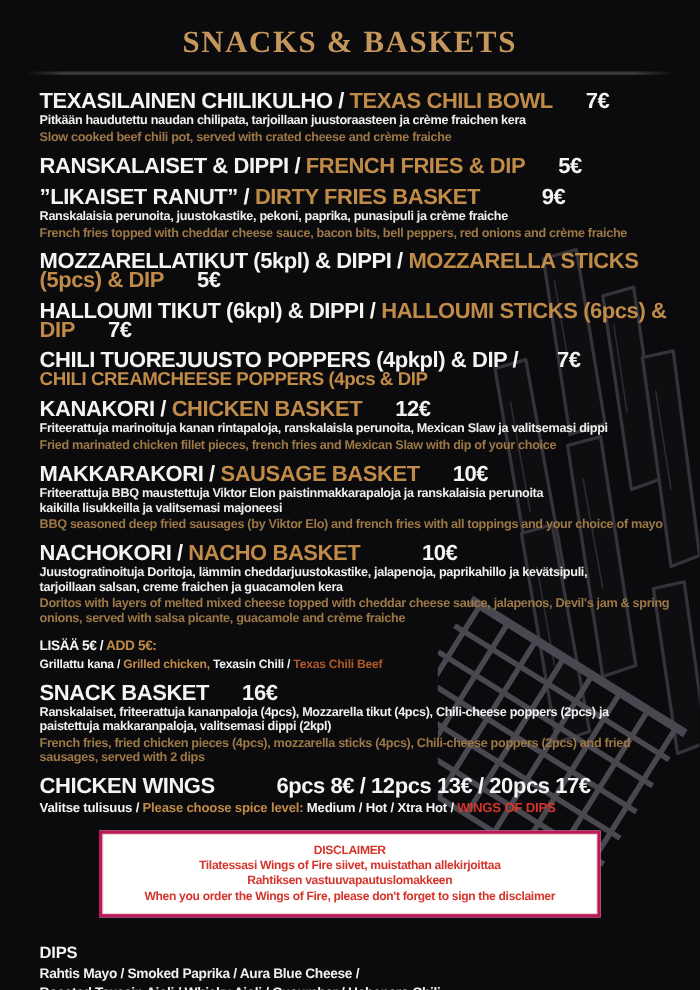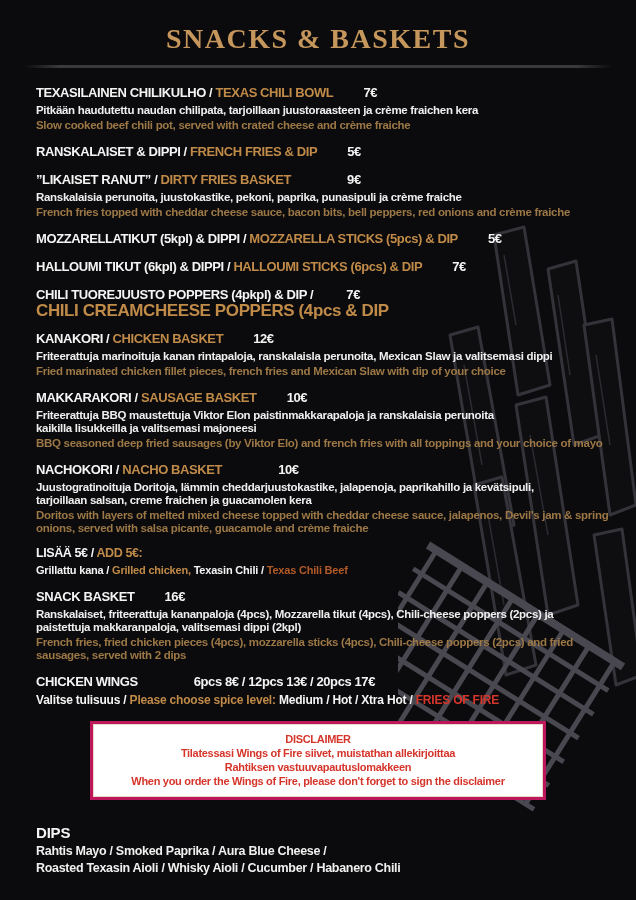--- a/index.html
+++ b/index.html
@@ -16,21 +16,21 @@
     font-weight:700;color:#c6975c;font-size:28px;line-height:30px;
     letter-spacing:1.5px;text-align:center;margin:24px 0 0 0;
   }
   .divider{
     height:3px;margin:11px 24px 10px 24px;
     background:linear-gradient(90deg,rgba(58,58,60,0),#3a3a3c 6%,#3a3a3c 94%,rgba(58,58,60,0));
   }
   .items{padding:6px 20px 0 36px;}
   .item{margin-bottom:11px;}
   .item-title{
-    font-size:13px;font-weight:bold;color:#f4f4f4;line-height:17px;letter-spacing:-0.4px;
+    font-size:20px;font-weight:bold;color:#f4f4f4;line-height:17px;letter-spacing:-0.4px;
   }
   .item-title2{font-size:17px;font-weight:bold;color:#c08b49;line-height:16px;letter-spacing:-0.4px;}
   .item-sub{font-size:12px;font-weight:bold;color:#f0f0f0;line-height:14px;margin-top:3px;letter-spacing:-0.2px;}
   .item.addons{margin-bottom:11px;}
   .item.addons .item-title{font-size:12.5px;line-height:14px;}
   .item.addons .item-sub{font-size:11px;}
   .desc-fi{
     font-size:11.5px;font-weight:bold;color:#efefef;line-height:13px;margin-top:3px;
     white-space:pre-line;letter-spacing:-0.3px;
   }
@@ -131,21 +131,21 @@
       </div>
       <div class="item">
         <div class="item-title"><span class="seg-w">SNACK BASKET</span><span class="seg-p">16€</span></div>
         <div class="desc-fi">Ranskalaiset, friteerattuja kananpaloja (4pcs), Mozzarella tikut (4pcs), Chili-cheese poppers (2pcs) ja
 paistettuja makkaranpaloja, valitsemasi dippi (2kpl)</div>
         <div class="desc-en">French fries, fried chicken pieces (4pcs), mozzarella sticks (4pcs), Chili-cheese poppers (2pcs) and fried
 sausages, served with 2 dips</div>
       </div>
       <div class="item">
         <div class="item-title"><span class="seg-w">CHICKEN WINGS</span><span class="seg-pw">6pcs 8€ / 12pcs 13€ / 20pcs 17€</span></div>
-        <div class="item-sub"><span class="seg-w">Valitse tulisuus / </span><span class="seg-g">Please choose spice level:</span><span class="seg-w">  Medium / Hot / Xtra Hot / </span><span class="seg-r">FRIES OF FIRE</span></div>
+        <div class="item-sub"><span class="seg-w">Valitse tulisuus / </span><span class="seg-g">Please choose spice level:</span><span class="seg-w">  Medium / Hot / Xtra Hot / </span><span class="seg-r">WINGS OF DIPS</span></div>
       </div>
     </div>
 
   <div class="disclaimer">
     <div class="disclaimer-line">DISCLAIMER</div>
     <div class="disclaimer-line">Tilatessasi Wings of Fire siivet, muistathan allekirjoittaa</div>
     <div class="disclaimer-line">Rahtiksen vastuuvapautuslomakkeen</div>
     <div class="disclaimer-line">When you order the Wings of Fire, please don't forget to sign the disclaimer</div>
   </div>
 

